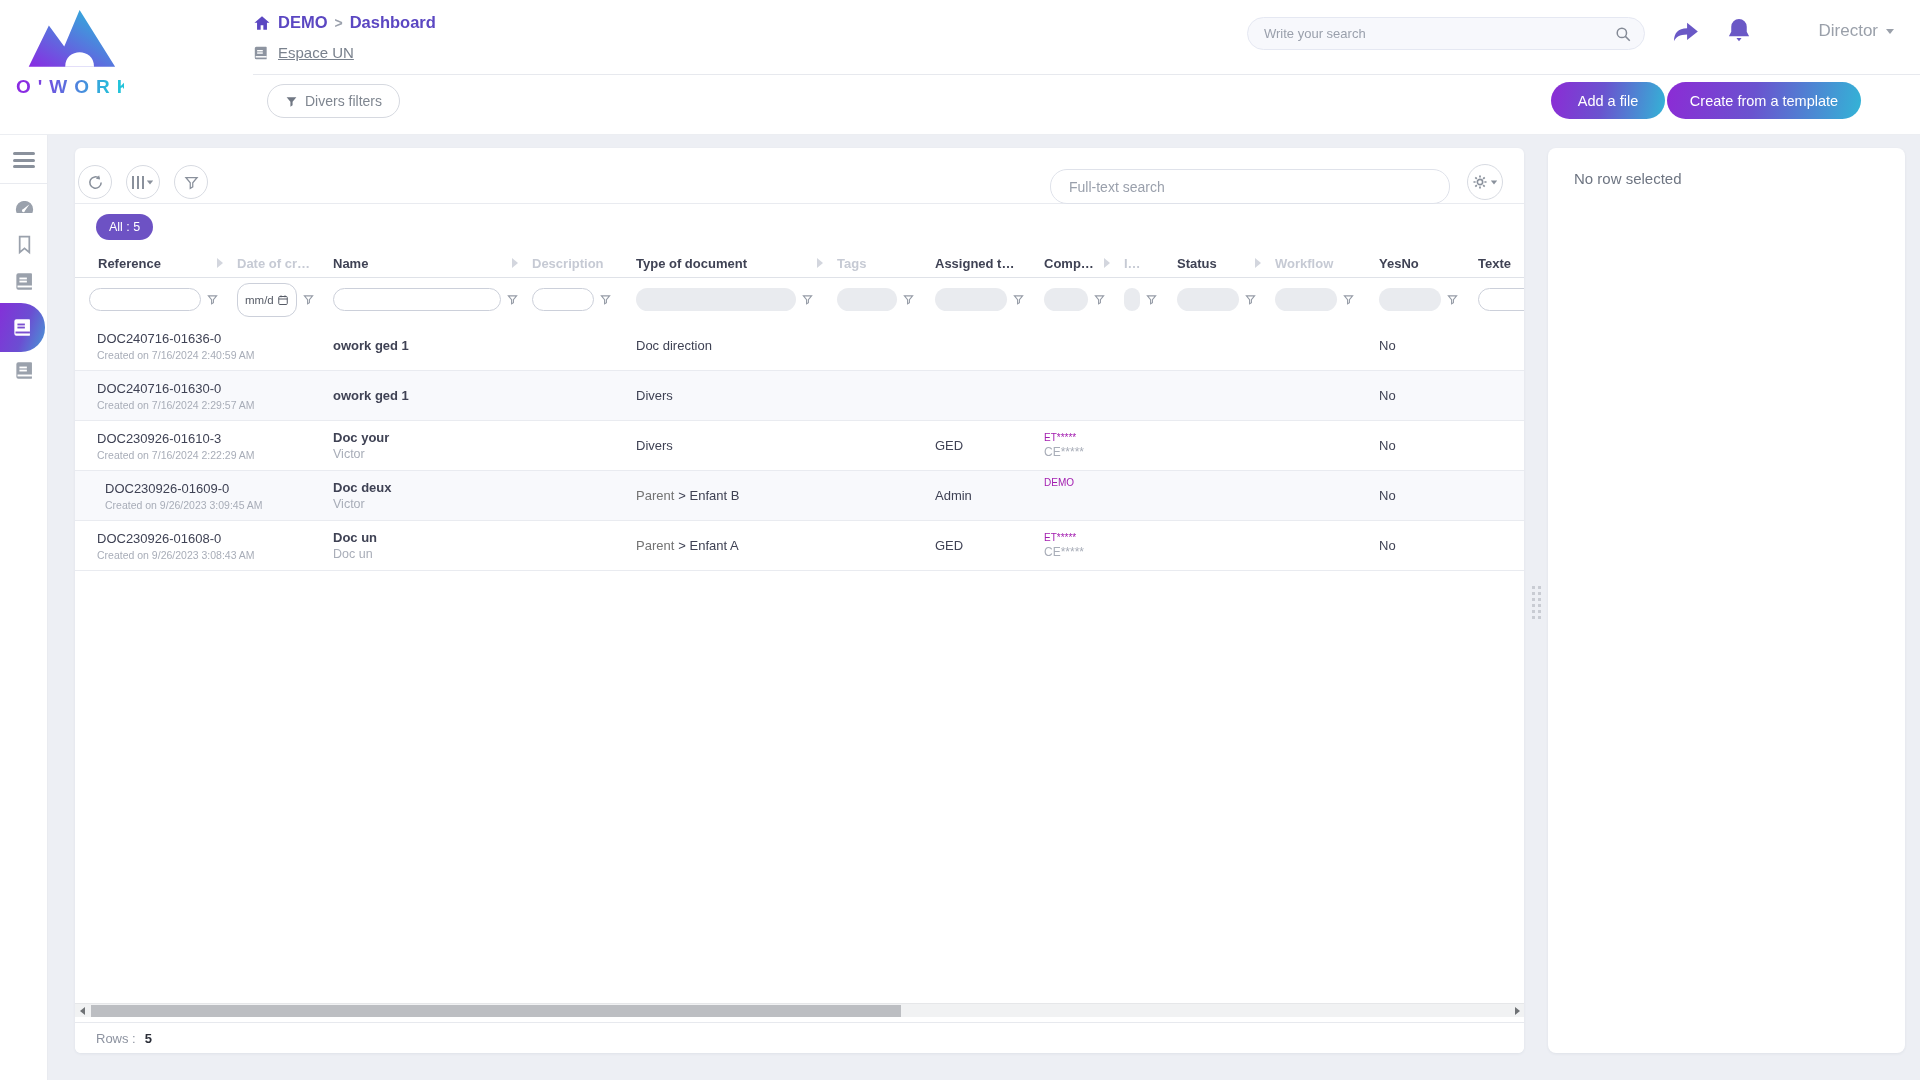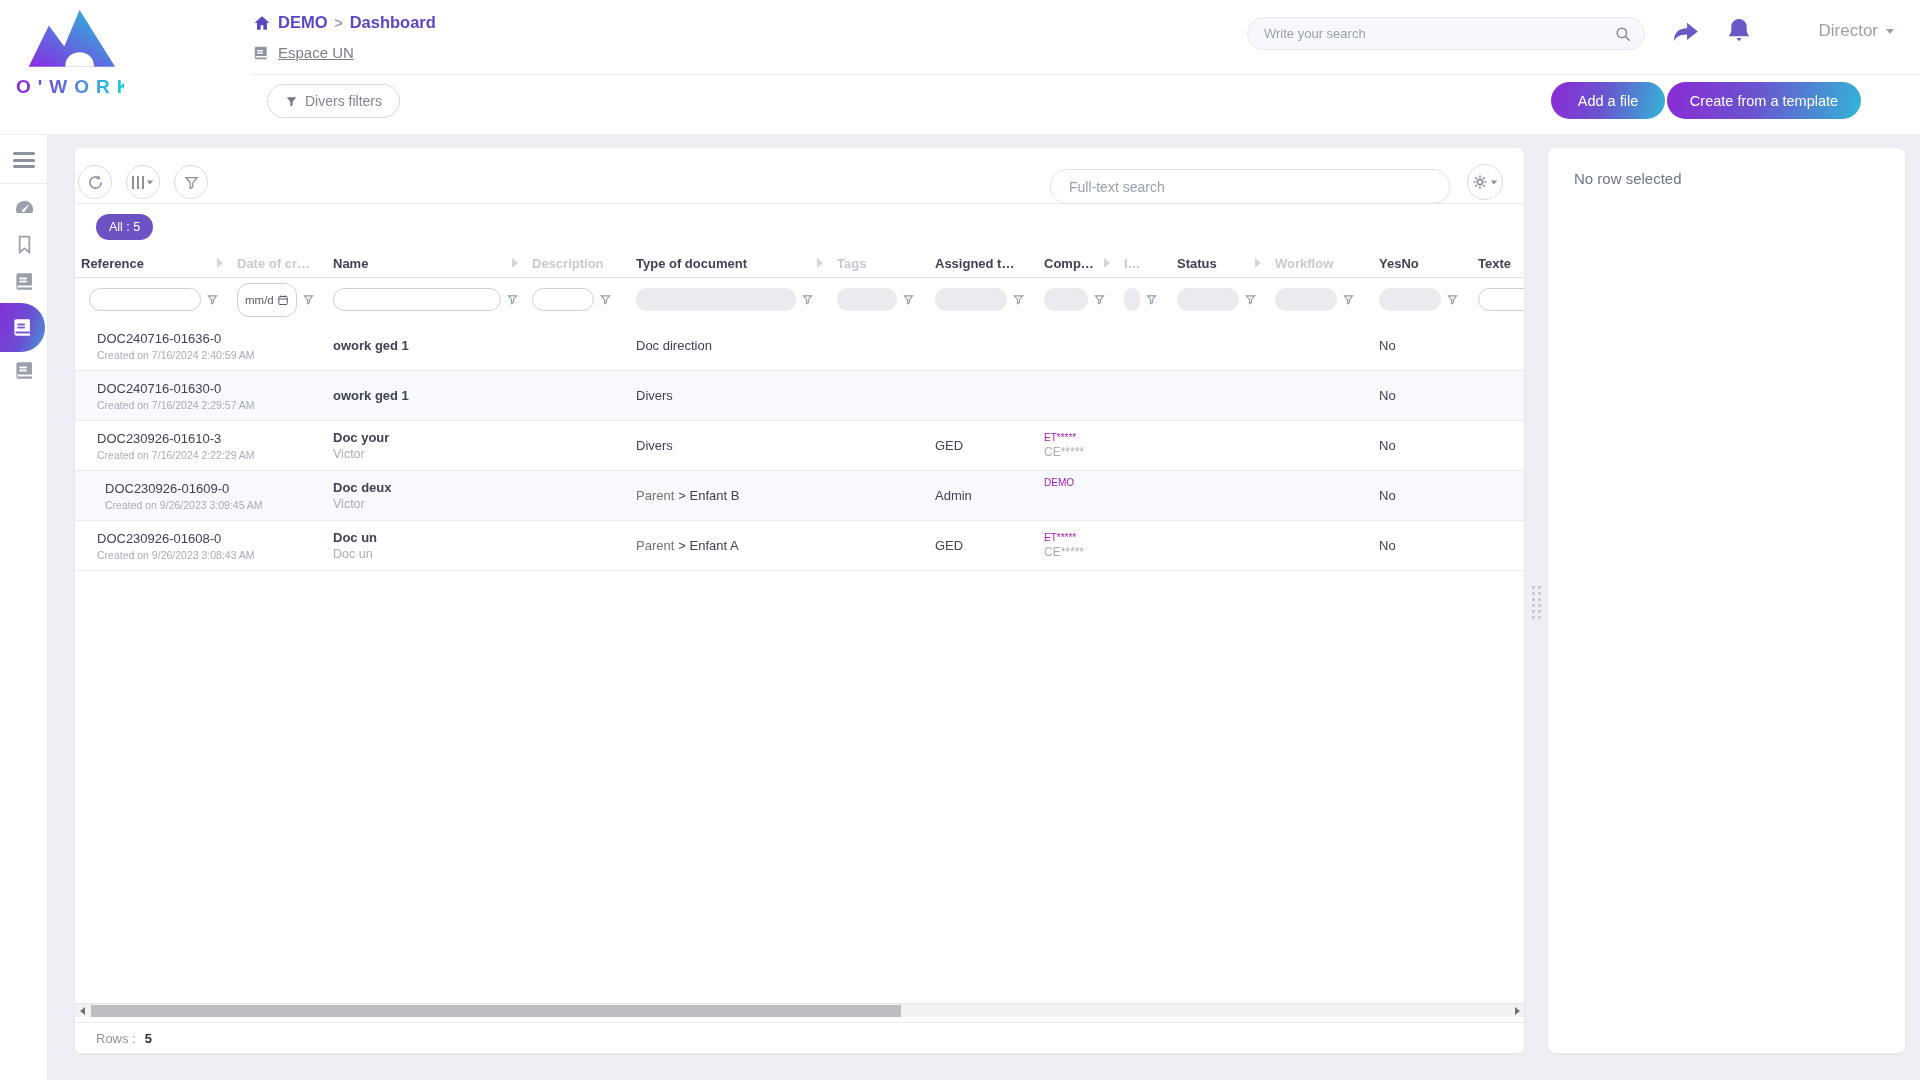--- a/index.html
+++ b/index.html
@@ -85,21 +85,21 @@
     display:flex; align-items:center; cursor:pointer; }
 
   
   .tgrid { display:grid; width:1523px;
     grid-template-columns:162px 96px 199px 104px 201px 98px 109px 80px 53px 98px 104px 99px 140px; }
   .thead { position:absolute; left:0; top:101px; height:29px; border-bottom:1px solid #dfe2e8;
     align-items:center; }
   .th { font-size:13px; font-weight:700; color:#3f4254; display:flex; align-items:center;
     cursor:pointer; white-space:nowrap; overflow:hidden; }
   .th.muted { color:#c6cad4; }
-  .th.first { padding-left:6px; }
+  .th.first { padding-left:23px; }
   .sort-arrow { width:0; height:0; border-top:5px solid transparent; border-bottom:5px solid transparent;
     border-left:6px solid #d3d6de; margin-left:auto; margin-right:14px; }
   .tfilter { position:absolute; left:0; top:130px; height:43px; align-items:center; }
   .fcell { display:flex; align-items:center; gap:6px; }
   .fcell.first { padding-left:14px; }
   .f-input { height:23px; border:1px solid #ccd0da; border-radius:12px; background:#fff;
     font-size:12px; padding:0 9px; outline:none; color:#3f4254;
     font-family:"Liberation Sans",sans-serif; }
   .f-date { height:23px; border:1px solid #ccd0da; border-radius:12px; background:#fff;
     display:flex; align-items:center; gap:3px; padding:16px 7px; font-size:11.5px; color:#565b66;

